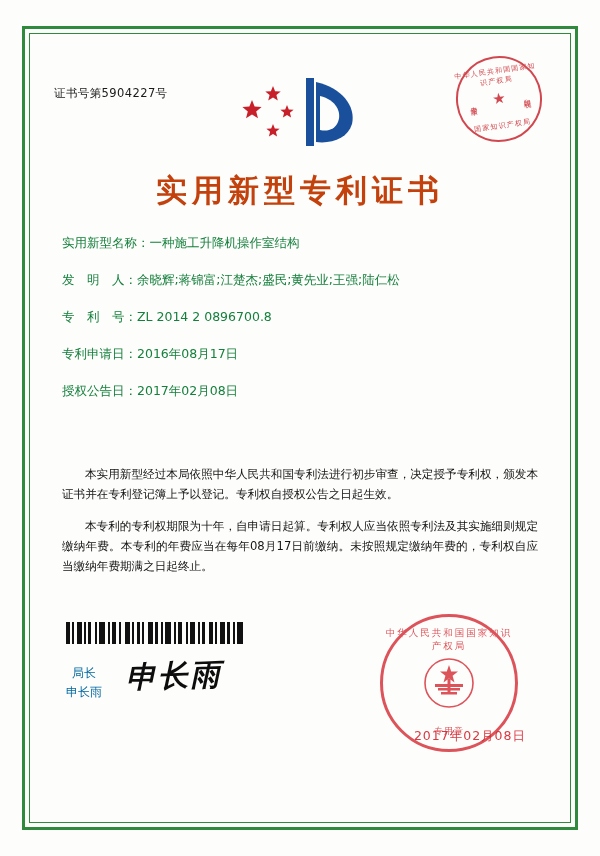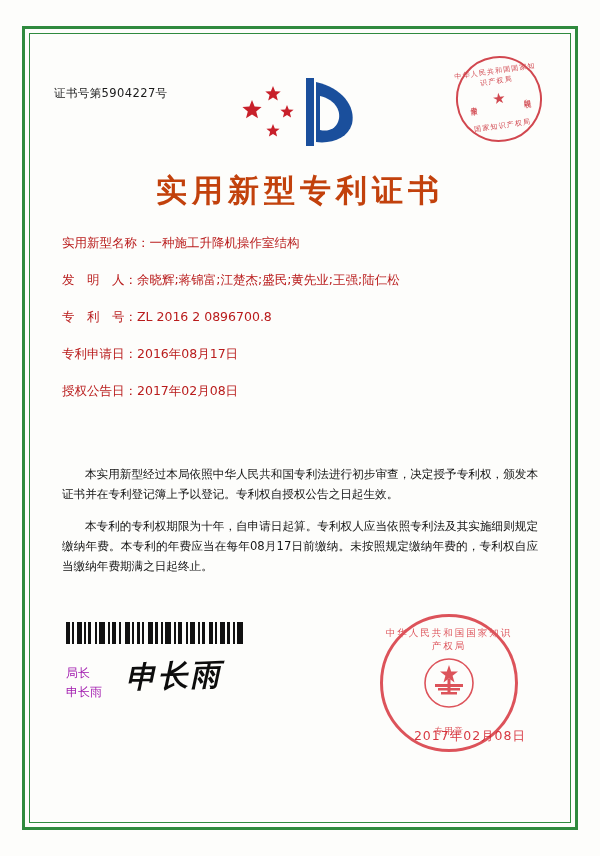--- a/index.html
+++ b/index.html
@@ -129,21 +129,21 @@
   
   .fields {
     position: absolute;
     left: 14px;
     right: 10px;
     top: 182px;
   }
   .field-row {
     margin-bottom: 19.5px;
     font-size: 12.5px;
-    color: #b91c1c;
+    color: #15803d;
     line-height: 1.4;
     white-space: nowrap;
   }
   .field-label {
     display: inline-block;
     font-family: "DejaVu Sans", "Liberation Sans", sans-serif;
   }
   .field-value {
     display: inline-block;
     font-family: "DejaVu Sans", "Liberation Sans", sans-serif;
@@ -180,22 +180,23 @@
     background: #111;
     height: 100%;
   }
 
   
   .sig-block {
     position: absolute;
     left: 18px;
     top: 612px;
     font-size: 12px;
-    color: #a21caf;
+    color: #0369a1;
     line-height: 1.55;
+    text-align: center;
   }
   .sig-handwriting {
     position: absolute;
     left: 78px;
     top: 604px;
     font-family: "DejaVu Serif", "Liberation Serif", serif;
     font-size: 30px;
     font-style: italic;
     font-weight: bold;
     color: #0d0d0d;
@@ -301,21 +302,21 @@
     <div class="doc-title">实用新型专利证书</div>
 
     <div class="fields">
       <div class="field-row">
         <span class="field-label">实用新型名称：</span><span class="field-value">一种施工升降机操作室结构</span>
       </div>
       <div class="field-row">
         <span class="field-label">发　明　人：</span><span class="field-value">余晓辉;蒋锦富;江楚杰;盛民;黄先业;王强;陆仁松</span>
       </div>
       <div class="field-row">
-        <span class="field-label">专　利　号：</span><span class="field-value">ZL 2016 2 0896700.8</span>
+        <span class="field-label">专　利　号：</span><span class="field-value">ZL 2014 2 0896700.8</span>
       </div>
       <div class="field-row">
         <span class="field-label">专利申请日：</span><span class="field-value">2016年08月17日</span>
       </div>
       <div class="field-row">
         <span class="field-label">授权公告日：</span><span class="field-value">2017年02月08日</span>
       </div>
     </div>
 
     <div class="paras">

